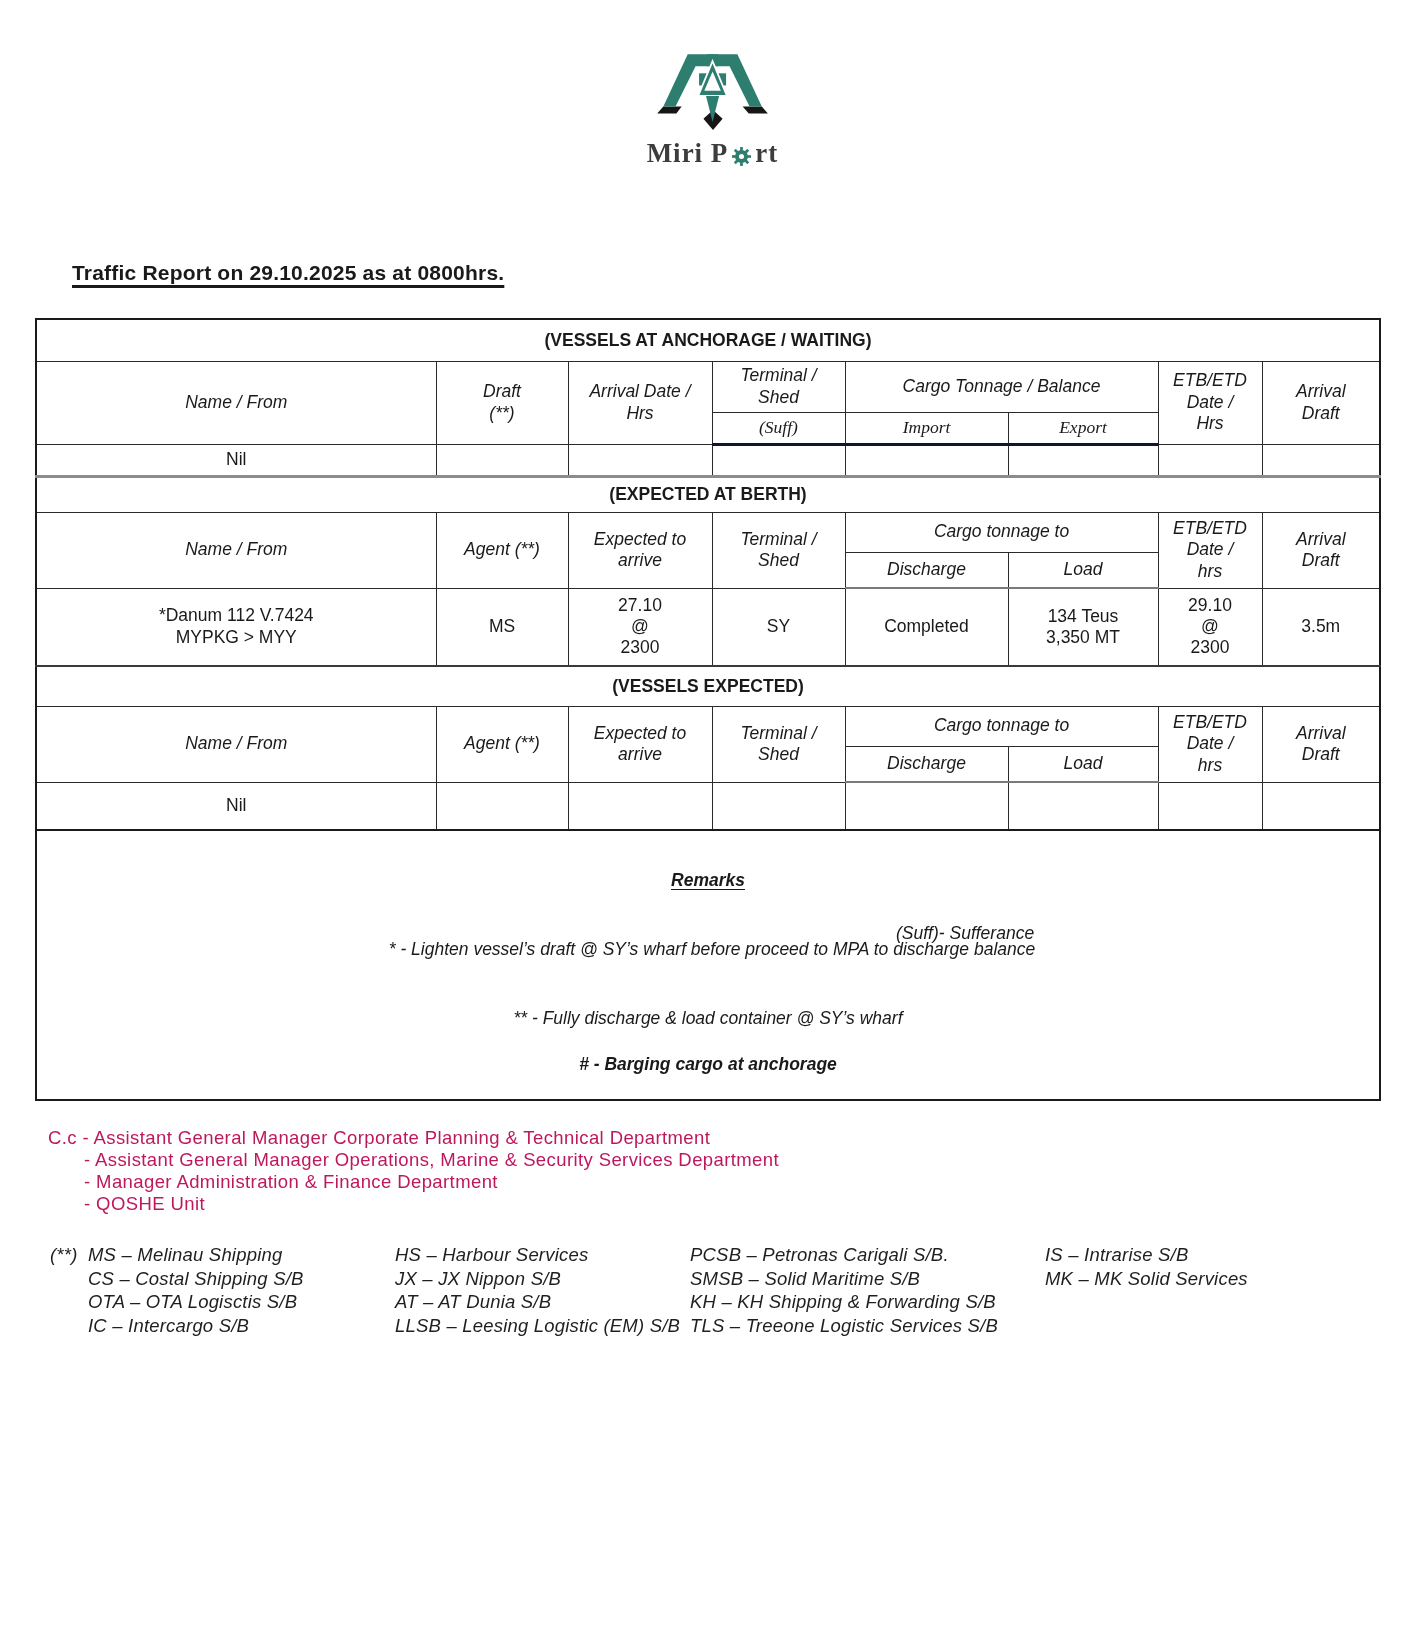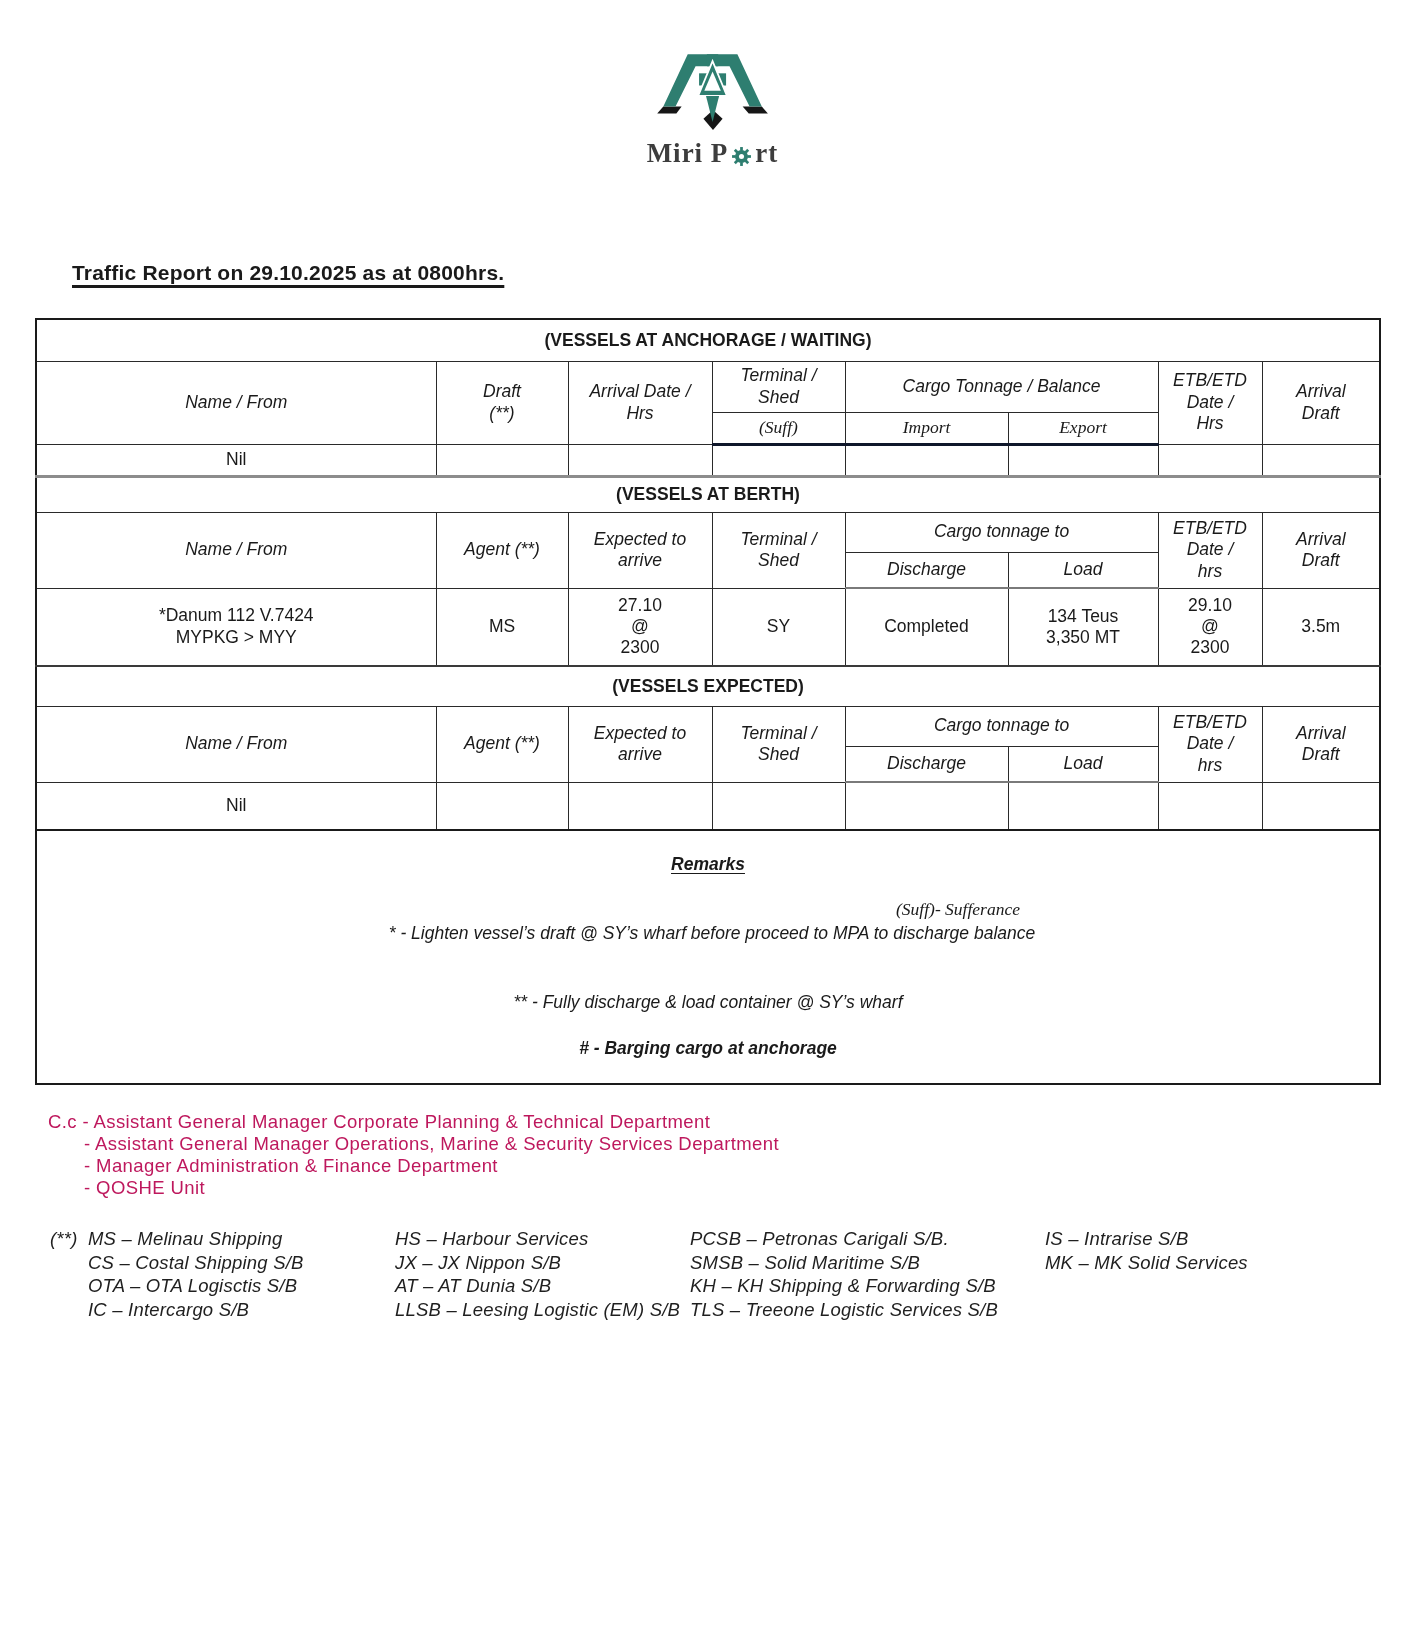--- a/index.html
+++ b/index.html
@@ -86,34 +86,34 @@
     padding: 6px 12px 8px 10px;
     height: 97px;
     white-space: normal;
   }
   .remarks-title {
     font-style: italic;
     font-weight: 700;
     font-size: 17.5px;
     text-decoration: underline;
     text-underline-offset: 3px;
+    margin-top: 16px;
   }
   .remark-line {
     font-style: italic;
     font-size: 17.5px;
     line-height: 24px;
     position: relative;
   }
   .remark-line.first { padding-left: 8px; }
   .suff-note {
     position: absolute;
     left: 855px;
-    top: 0;
+    top: 8px;
     font-style: italic;
-    font-family: Liberation Serif, serif;
   }
   .remark-line.third { font-weight: 600; }
 
   
   .cc-block {
     margin: 26px 0 0 48px;
     font-size: 18.5px;
     letter-spacing: 0.4px;
     line-height: 22px;
     color: #be185d;
@@ -218,21 +218,21 @@
     <td></td>
     <td></td>
     <td></td>
     <td></td>
     <td></td>
     <td></td>
     <td></td>
   </tr>
 
   <tr class="band band-2">
-    <td colspan="8">(VESSELS AT BERTH)</td>
+    <td colspan="8">(EXPECTED AT BERTH)</td>
   </tr>
   <tr class="hdr-main-2">
     <td class="hdr" rowspan="2">Name / From</td>
     <td class="hdr" rowspan="2">Agent (**)</td>
     <td class="hdr" rowspan="2">Expected to
 arrive</td>
     <td class="hdr" rowspan="2">Terminal /
 Shed</td>
     <td class="hdr" colspan="2">Cargo tonnage to</td>
     <td class="hdr" rowspan="2">ETB/ETD

